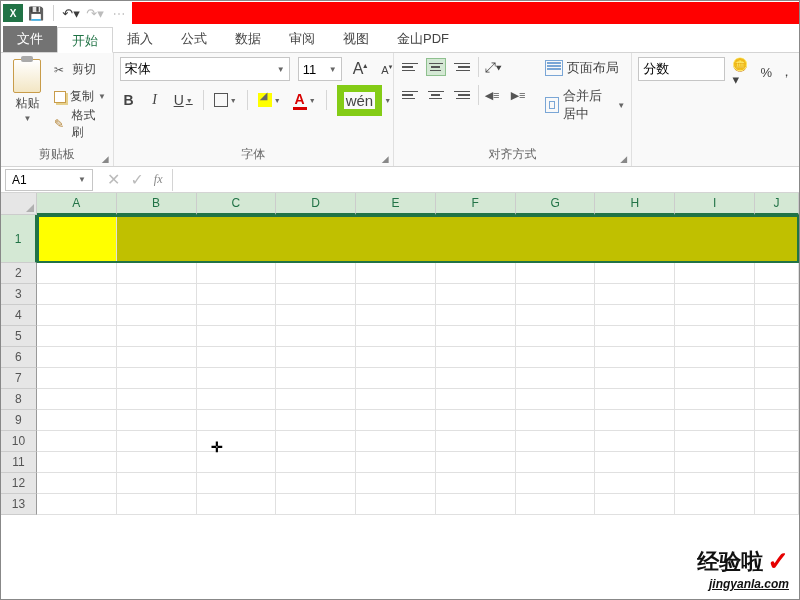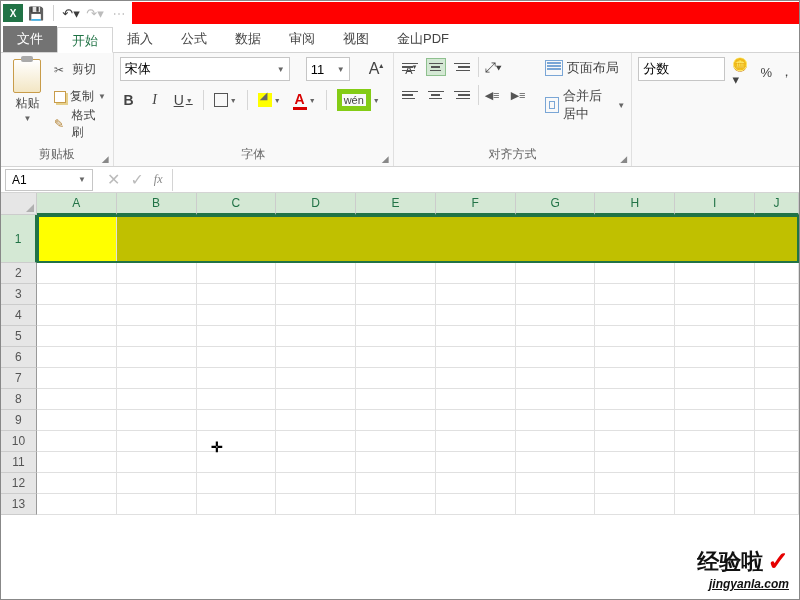--- a/index.html
+++ b/index.html
@@ -36,38 +36,38 @@
 .clip-big .dd { font-size:8px; color:#666; }
 .clip-side { display:flex; flex-direction:column; gap:6px; margin-left:6px; margin-top:2px; }
 .clip-side .row { display:flex; align-items:center; gap:4px; font-size:12px; color:#444; cursor:pointer; }
 .sci { width:14px; height:14px; display:inline-block; }
 .cut-i::before{content:"✂";font-size:12px;color:#555;}
 .copy-i{border:1px solid #c89c4a;background:#fff;width:12px;height:12px;box-shadow:2px 2px 0 #e6d08c;}
 .brush-i::before{content:"✎";font-size:12px;color:#b07d2a;}
 
 
 .font-body { flex-direction:column; }
-.font-row1 { display:flex; align-items:center; gap:16px; margin-bottom:8px; }
+.font-row1 { display:flex; align-items:center; gap:8px; margin-bottom:8px; }
 .combo { height:24px; border:1px solid #c6c6c6; background:#fff; display:flex; align-items:center; padding:0 4px; font-size:13px; }
 .combo .dd { margin-left:auto; font-size:8px; color:#666; padding-left:6px; }
 .font-name { width:170px; }
 .font-size { width:44px; }
 .aa { font-size:14px; color:#444; padding:0 3px; cursor:pointer; }
 .aa.big{font-size:16px;}
 .aa.small{font-size:11px;}
 .font-row2 { display:flex; align-items:center; gap:8px; }
 .fbtn { min-width:18px; height:22px; display:flex; align-items:center; justify-content:center; font-size:14px; color:#444; cursor:pointer; padding:0 2px; position:relative;}
 .fbtn .dd{font-size:7px;margin-left:2px;color:#666;}
 .b{font-weight:bold;} .i{font-style:italic;font-family:serif;} .u{text-decoration:underline;}
 .border-i{width:14px;height:14px;border:1px solid #555;display:inline-block;}
 .border-i::before{content:"";position:absolute;}
 .fill-i{width:14px;height:14px;background:#ffff00;border-bottom:3px solid #ffff00;display:inline-block;position:relative;}
 .fill-i::before{content:"◢";position:absolute;top:-3px;left:2px;font-size:10px;color:#666;}
 .fontcolor-i{font-weight:bold;color:#d80000;border-bottom:3px solid #d80000;padding:0 2px;}
-.wen-i{font-size:11px;border:5px solid #84cc16;padding:0 2px;}
+.wen-i{font-size:15px;border:7px solid #84cc16;padding:0 2px;}
 .vsep{width:1px;height:20px;background:#d6d6d6;}
 
 
 .align-body{flex-direction:column;gap:8px;}
 .align-row{display:flex;align-items:center;gap:6px;}
 .albtn{width:20px;height:18px;display:flex;flex-direction:column;justify-content:center;gap:2px;cursor:pointer;padding:2px;}
 .albtn.sel{background:#d4e8d4;border:1px solid #8ec08e;}
 .albtn span{height:1.5px;background:#555;display:block;}
 .al-tl span:nth-child(1){width:100%}.al-tl span:nth-child(2){width:70%}.al-tl span:nth-child(3){width:85%}
 .al-tc span{margin:0 auto}.al-tc span:nth-child(1){width:100%}.al-tc span:nth-child(2){width:60%}.al-tc span:nth-child(3){width:80%}

